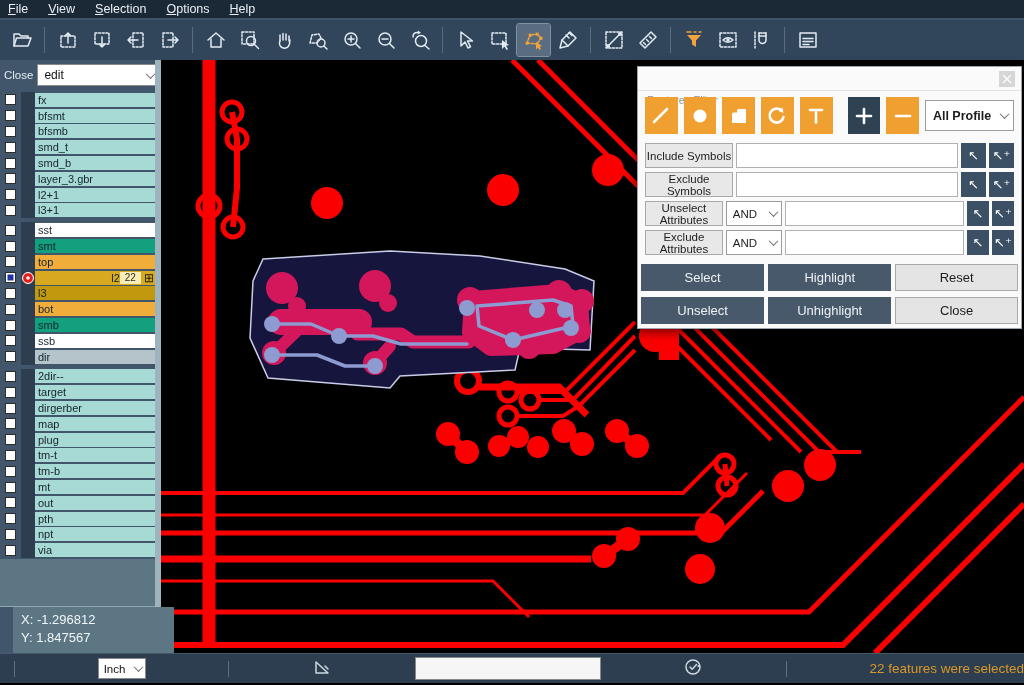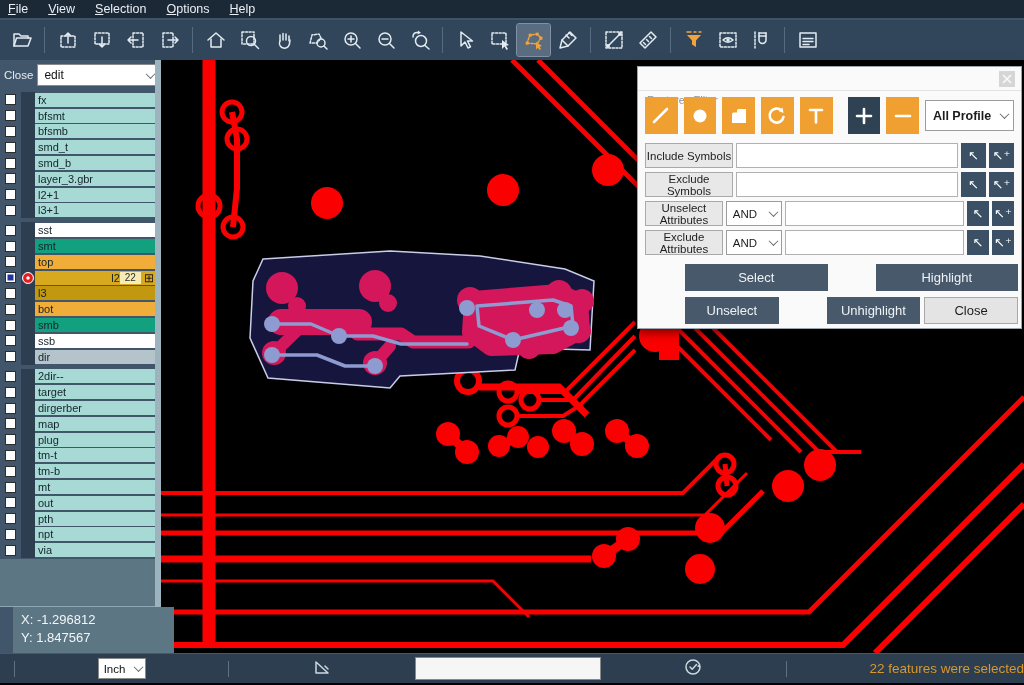--- a/index.html
+++ b/index.html
@@ -106,21 +106,21 @@
   .and-select { width:62px; height:25px; background:#fff; border:1px solid #9c9c9c;
     display:flex; align-items:center; padding:0 4px 0 6px; font-size:11.5px; color:#1c1c1c; }
   .and-select .sv { flex:1; }
   .finput { flex:1; height:25px; background:#fff; border:1px solid #b1b1b1; }
   .navb { width:25px; height:25px; background:#3c5065; border:none; color:#fff;
     font-size:13px; display:flex; align-items:center; justify-content:center;
     font-family:"DejaVu Sans", sans-serif; }
   .actions { margin:9px 3px 0 3px; display:flex; flex-direction:column; gap:6px; }
   .arow { display:flex; gap:4px; }
   .abtn { height:27px; border:none; font-size:13px; }
-  .abtn.dark { flex:1.02; background:#47596b; color:#eef2f5;margin-left:44px; }
+  .abtn.dark { flex:1.02; background:#47596b; color:#eef2f5; }
   .abtn.light { flex:1; background:#e4e4e4; border:1px solid #a9a9a9; color:#1d1d1d; }
 
   
   .statusbar { height:30px; background:#2c3e4f; border-top:1px solid #44596b;
     display:flex; align-items:center; padding-left:14px; gap:8px;justify-content:space-between; }
   .ssep { width:1px; height:16px; background:#5d7181; }
   .unit-select { width:48px; height:21px; background:#fff; border:1px solid #8a8a8a;
     display:flex; align-items:center; padding:0 3px 0 5px; font-size:11.5px; color:#111; }
   .unit-select .sv { flex:1; }
   .sicon svg { stroke:#cdd7df; fill:none; stroke-width:1.5; stroke-linecap:round; stroke-linejoin:round; }
@@ -707,20 +707,21 @@
         <span class="chev"></span>
       </div>
       <input class="finput" value="" style="">
       <button class="navb">↖</button>
       <button class="navb">↖⁺</button>
     </div>
     <div class="actions">
       <div class="arow">
         <button class="abtn dark">Select</button>
         <button class="abtn dark">Highlight</button>
+        <button class="abtn light">Reset</button>
       </div>
       <div class="arow">
         <button class="abtn dark">Unselect</button>
         <button class="abtn dark">Unhighlight</button>
         <button class="abtn light">Close</button>
       </div>
     </div>
   </div>
 </div>
 

